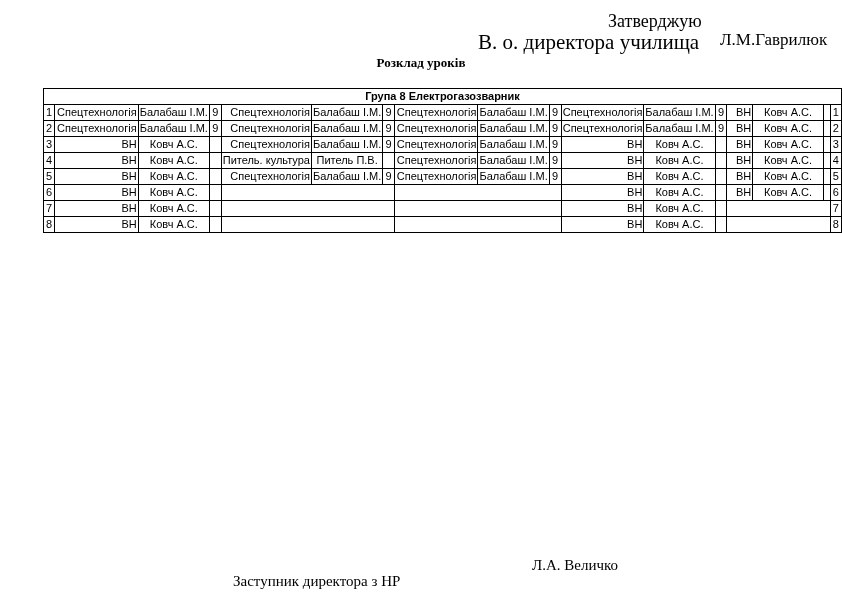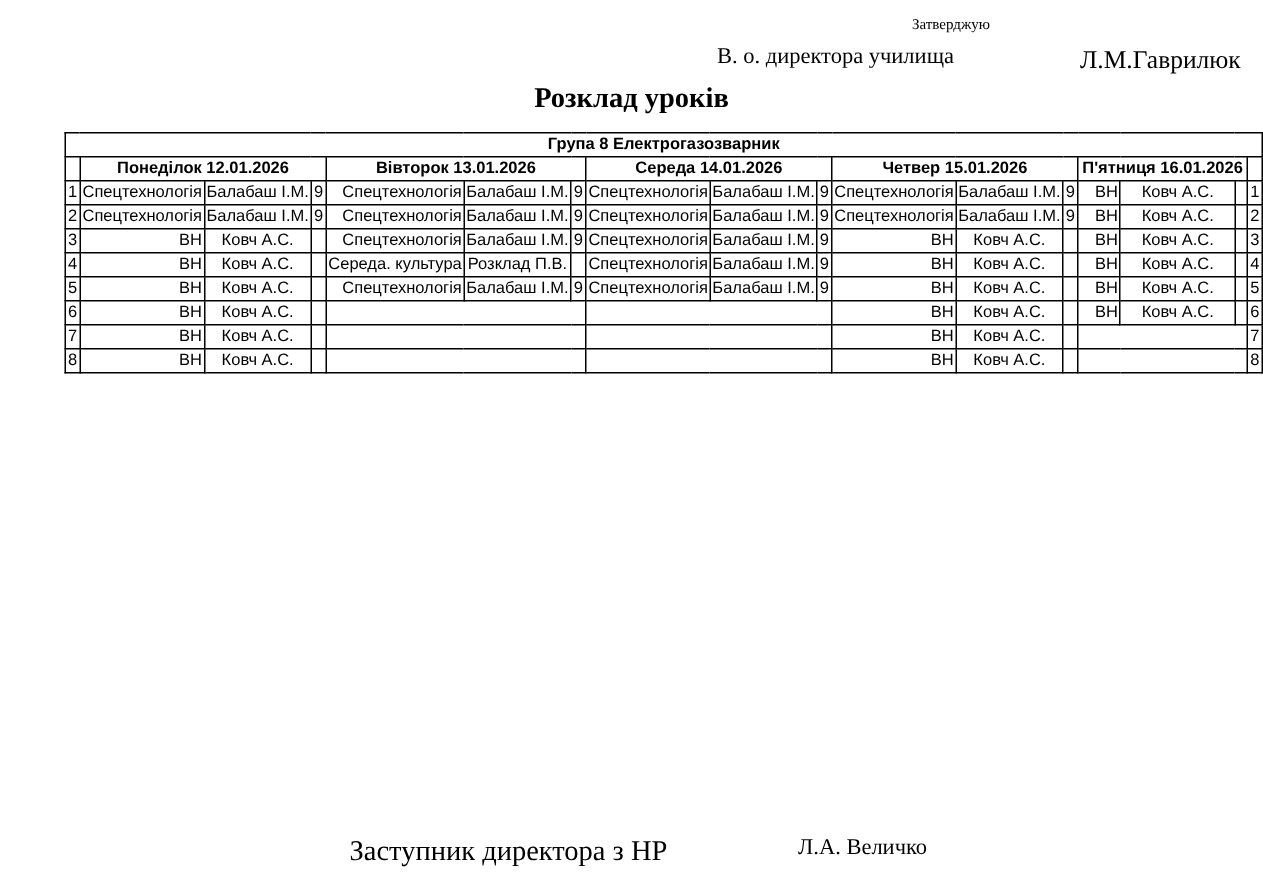--- a/index.html
+++ b/index.html
@@ -4,26 +4,26 @@
 <style>
   html, body { margin: 0; padding: 0; }
   body {
     width: 842px; height: 595px;
     background: #ffffff;
     color: #000000;
     font-family: "Liberation Serif", serif;
     position: relative;
     overflow: hidden;
   }
-  .approval-line1 { position: absolute; left: 608px; top: 11px; font-size: 10px; white-space: nowrap; }
-  .approval-role  { position: absolute; left: 478px; top: 30px; font-size: 15px; white-space: nowrap; }
+  .approval-line1 { position: absolute; left: 608px; top: 11px; font-size: 18px; white-space: nowrap; }
+  .approval-role  { position: absolute; left: 478px; top: 30px; font-size: 21px; white-space: nowrap; }
   .approval-name  { position: absolute; left: 720px; top: 30px; font-size: 17px; white-space: nowrap; }
   .doc-title {
     position: absolute; left: 0; top: 55px; width: 842px;
-    text-align: center; font-weight: bold; font-size: 19px;
+    text-align: center; font-weight: bold; font-size: 13px;
   }
   table.schedule {
     position: absolute; left: 13px; top: 88px;
     border-collapse: collapse; table-layout: fixed;
     font-family: Liberation Sans, sans-serif;
     margin-left: 30px;
   }
   table.schedule td {
     border: 1px solid #000;
     font-size: 11px;
@@ -44,21 +44,21 @@
     height: 19px;
     text-align: center;
     vertical-align: middle;
     font-weight: bold;
     font-size: 13px;
   }
   td.num   { text-align: center; }
   td.subj  { text-align: right; }
   td.teach { text-align: center; padding-left: 2px; }
   td.room  { text-align: center; }
-  .footer-role { position: absolute; left: 233px; top: 557px; font-size: 19px; white-space: nowrap; }
+  .footer-role { position: absolute; left: 233px; top: 573px; font-size: 15px; white-space: nowrap; }
   .footer-name { position: absolute; left: 532px; top: 557px; font-size: 15px; white-space: nowrap; }
 </style>
 </head>
 <body>
 
 <div>
 
   <div class="approval-line1">Затверджую</div>
   <div class="approval-role">В. о. директора училища</div>
   <div class="approval-name">Л.М.Гаврилюк</div>
@@ -82,29 +82,20 @@
         <col style="width:14px">
       <col style="width:32px">
         <col style="width:86px">
         <col style="width:10px">
       <col style="width:13px">
     </colgroup>
     <tbody id="schedule-body">
       <tr>
         <td colspan="17" class="group-header">Група 8 Електрогазозварник</td>
       </tr>
-      <tr>
-        <td class="day-header"></td>
-        <td colspan="3" class="day-header">Понеділок 12.01.2026</td>
-        <td colspan="3" class="day-header">Вівторок 13.01.2026</td>
-        <td colspan="3" class="day-header">Середа 14.01.2026</td>
-        <td colspan="3" class="day-header">Четвер 15.01.2026</td>
-        <td colspan="3" class="day-header">П'ятниця 16.01.2026</td>
-        <td class="day-header"></td>
-      </tr>
     <tr>
           <td class="num">1</td>
           <td class="subj">Спецтехнологія</td>
           <td class="teach">Балабаш І.М.</td>
           <td class="room">9</td>
           <td class="subj">Спецтехнологія</td>
           <td class="teach">Балабаш І.М.</td>
           <td class="room">9</td>
           <td class="subj">Спецтехнологія</td>
           <td class="teach">Балабаш І.М.</td>
@@ -153,22 +144,22 @@
           <td class="subj">ВН</td>
           <td class="teach">Ковч А.С.</td>
           <td class="room"></td>
           <td class="num">3</td>
         </tr>
         <tr>
           <td class="num">4</td>
           <td class="subj">ВН</td>
           <td class="teach">Ковч А.С.</td>
           <td class="room"></td>
-          <td class="subj">Середа. культура</td>
-          <td class="teach">Розклад П.В.</td>
+          <td class="subj">Питель. культура</td>
+          <td class="teach">Питель П.В.</td>
           <td class="room"></td>
           <td class="subj">Спецтехнологія</td>
           <td class="teach">Балабаш І.М.</td>
           <td class="room">9</td>
           <td class="subj">ВН</td>
           <td class="teach">Ковч А.С.</td>
           <td class="room"></td>
           <td class="subj">ВН</td>
           <td class="teach">Ковч А.С.</td>
           <td class="room"></td>

